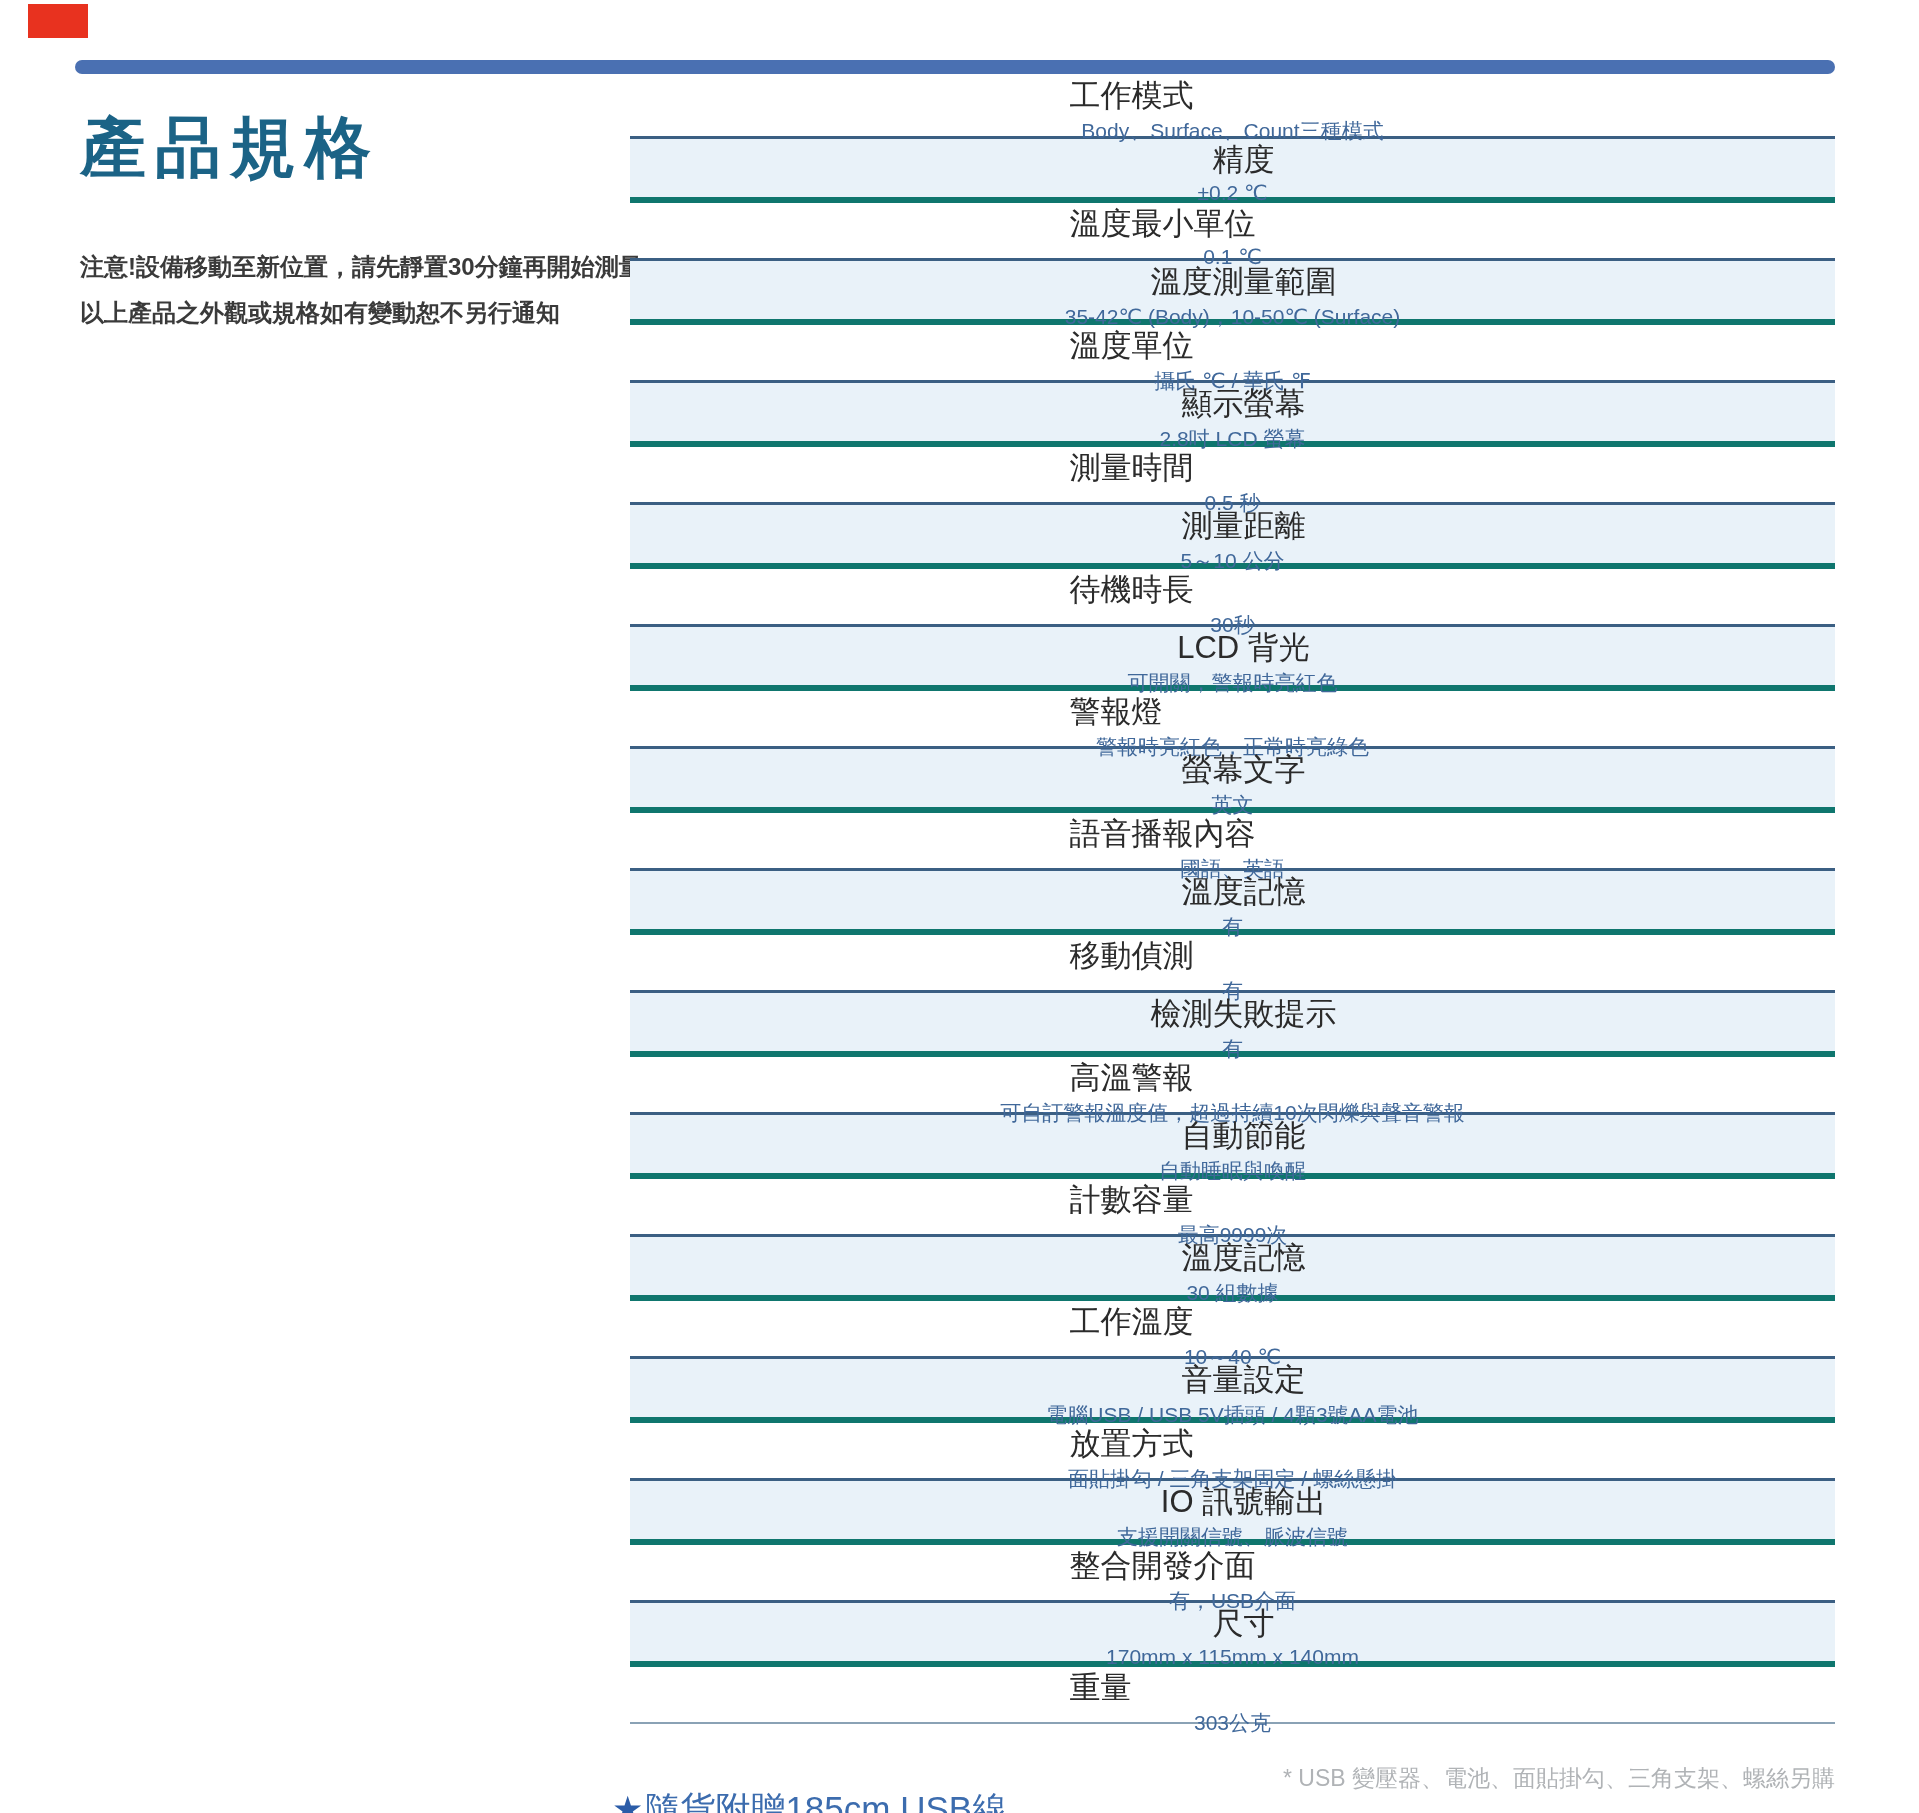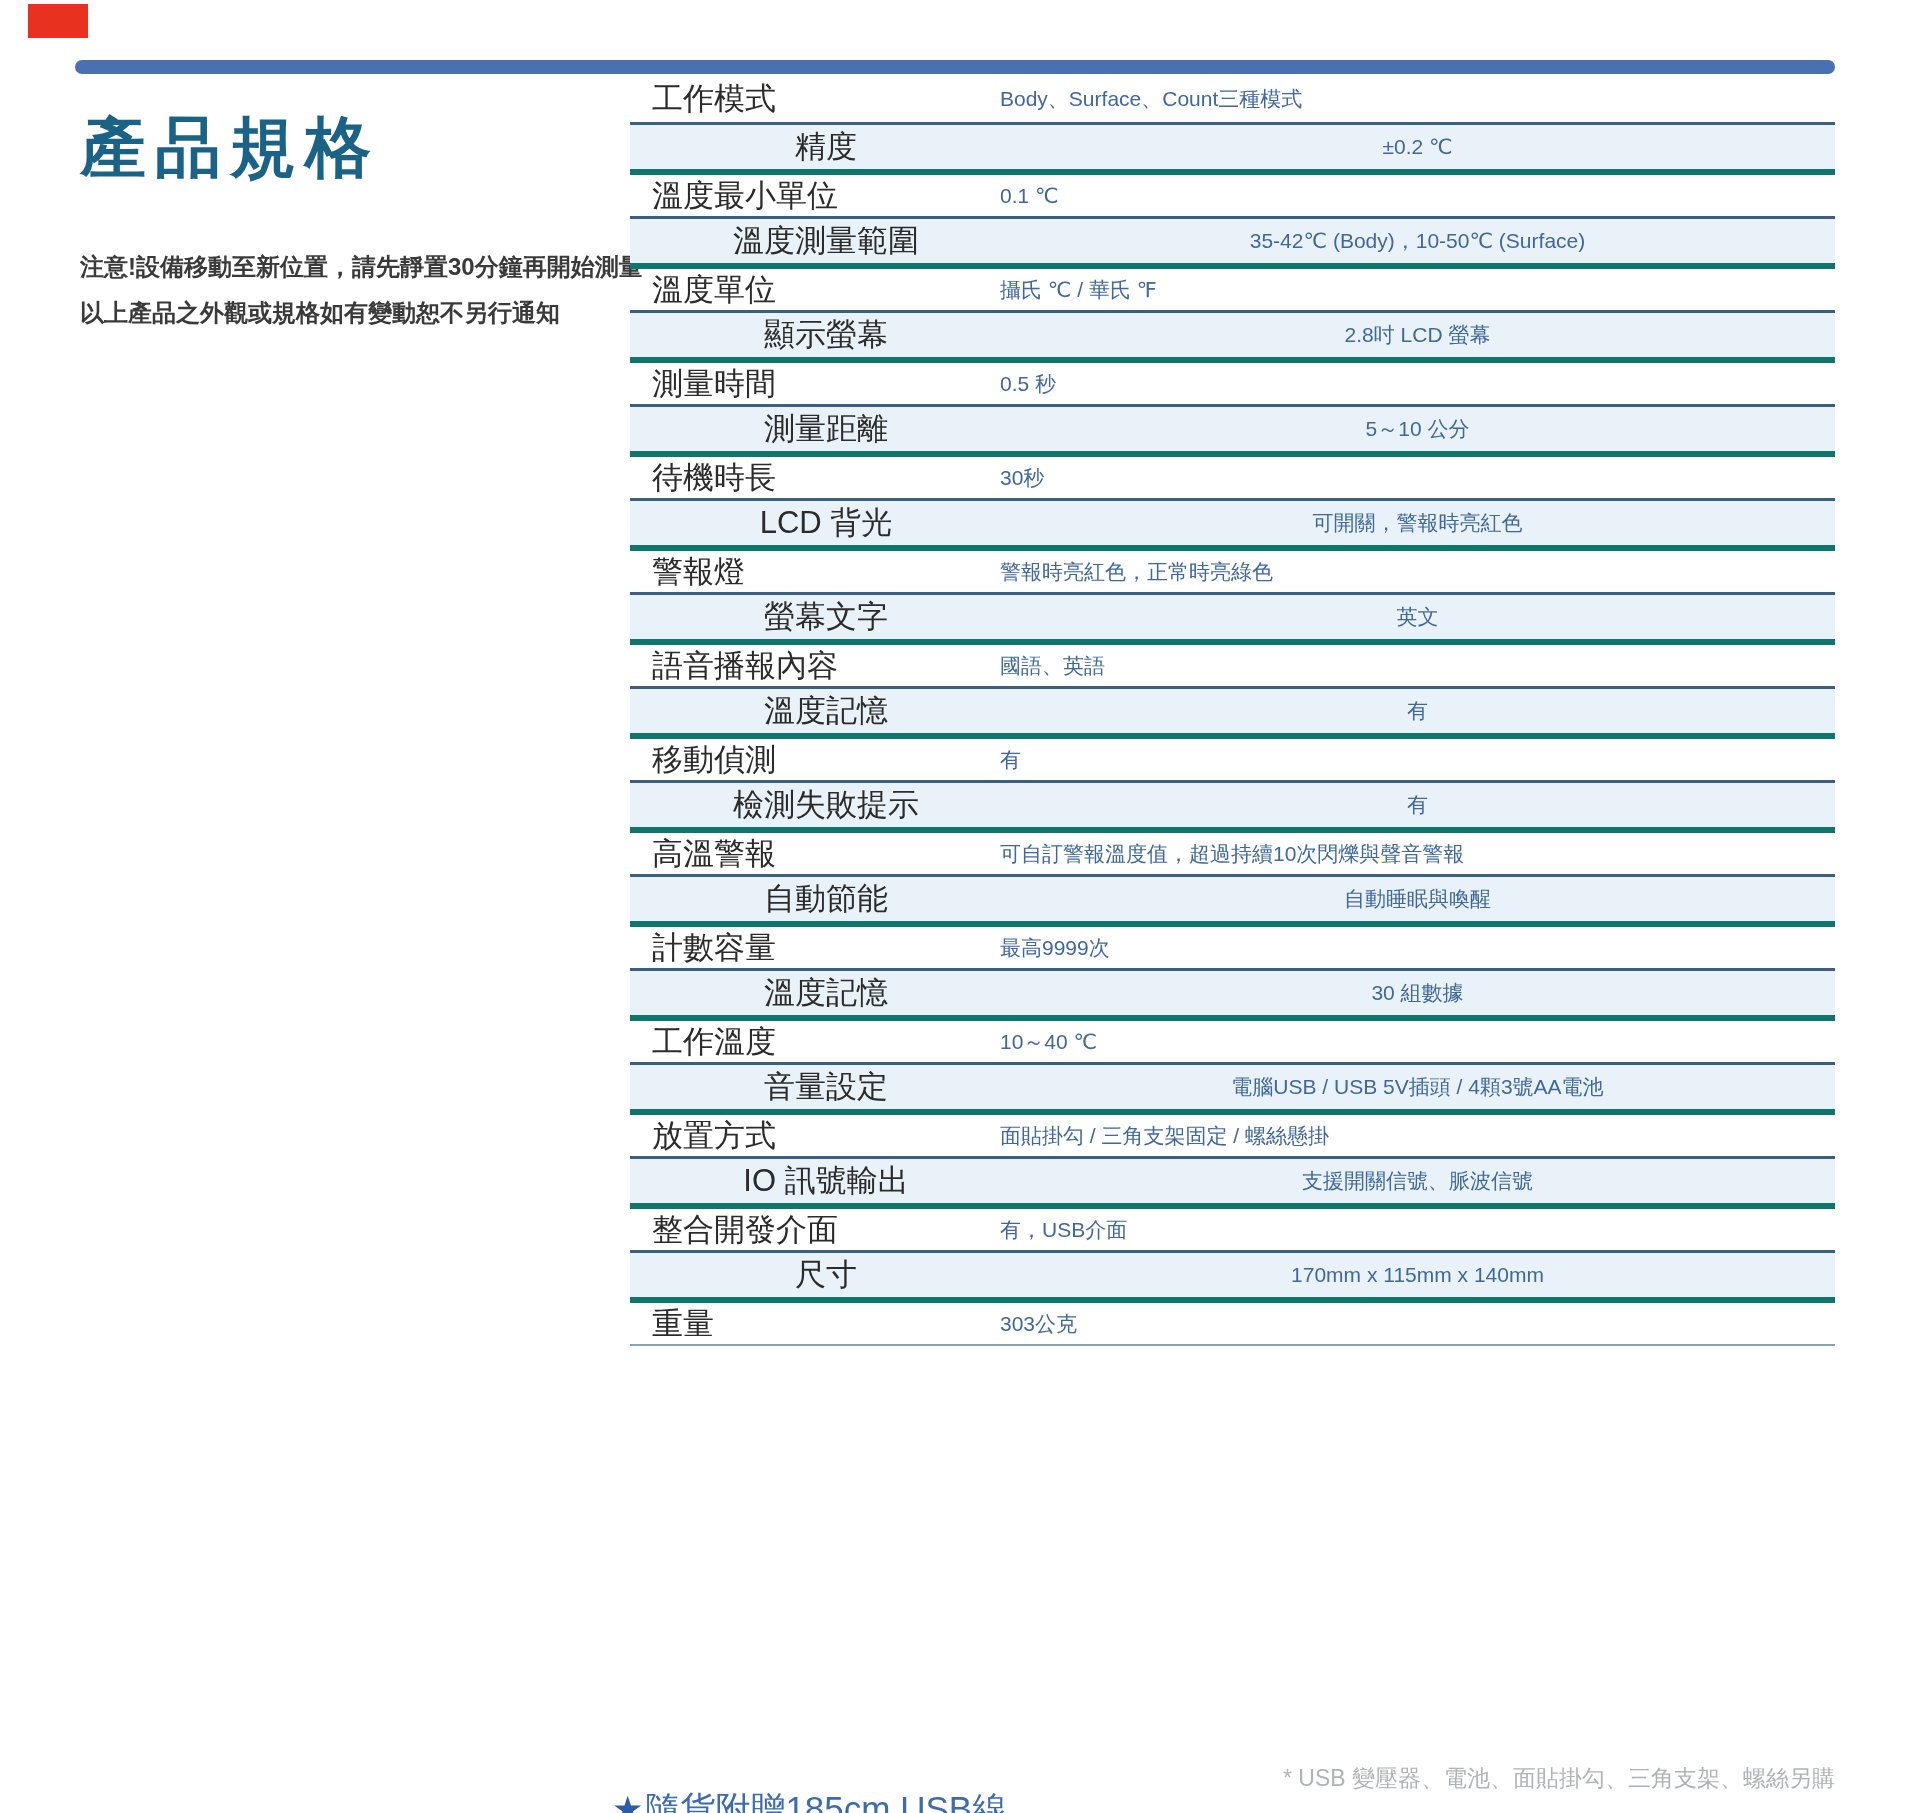--- a/index.html
+++ b/index.html
@@ -25,21 +25,21 @@
   .notes{
     position:absolute;left:80px;top:244px;width:500px;
     font-size:24px;font-weight:bold;color:#3a3a3a;line-height:46px;
     white-space:nowrap;
   }
   .spec-table{
     position:absolute;left:630px;top:75px;width:1205px;
     border-bottom:2px solid #8aa2b5;
   }
   .row{
-    display:flex;align-items:center;height:47px;box-sizing:border-box;
+    display:flex;align-items:center;height:61px;box-sizing:border-box;flex-direction:column;
   }
   .row.alt{
     background:#e9f2f9;border-top:3px solid #3b5f83;text-align:center;
   }
   .row:not(.alt):not(:first-child){
     border-top:6px solid #0f766e;
   }
   .cell-label{
     width:348px;padding-left:22px;flex-shrink:0;
     font-size:31px;color:#2b2b2b;white-space:nowrap;

